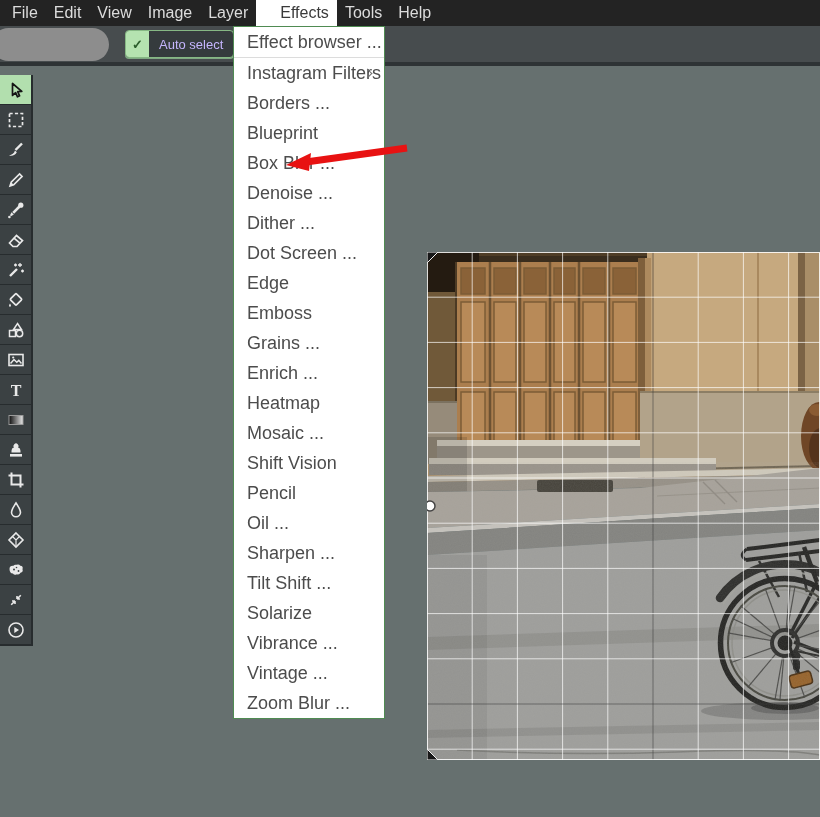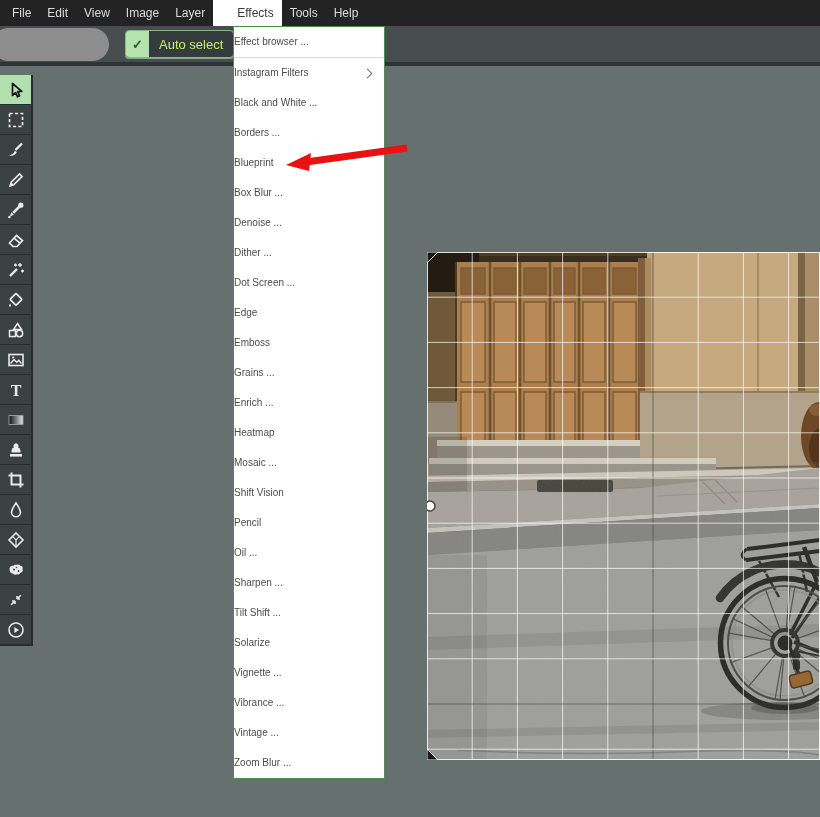--- a/index.html
+++ b/index.html
@@ -4,42 +4,42 @@
 <style>
   html,body{margin:0;padding:0;}
   body{
     width:820px;height:817px;position:relative;overflow:hidden;
     background:#66706f;font-family:"Liberation Sans",sans-serif;
     -webkit-font-smoothing:antialiased;
   }
   
   .menubar{position:absolute;top:0;left:0;right:0;height:26px;background:#232323;
     display:flex;align-items:stretch;padding-left:4px;z-index:30;}
-  .mitem{color:#dcdcdc;font-size:12px;line-height:26px;padding:0 8px;cursor:default;white-space:nowrap;}
+  .mitem{color:#dcdcdc;font-size:16px;line-height:26px;padding:0 8px;cursor:default;white-space:nowrap;}
   .mitem.active{background:#ffffff;color:#3a3a3a;padding-left:24px;}
   
   .optionsbar{position:absolute;top:26px;left:0;right:0;height:36px;background:#474c4e;
     border-bottom:4px solid #2e3335;z-index:10;}
   .pill{position:absolute;left:-8px;top:2px;width:117px;height:33px;border-radius:17px;background:#8d8d8d;}
   .autosel{position:absolute;left:125px;top:4px;height:26px;display:flex;align-items:stretch;
     background:#353b3d;border:1px solid #86b884;border-radius:4px;overflow:hidden;
     box-shadow:0 1px 0 rgba(160,220,160,.65);}
   .autosel .box{width:23px;background:#b5e3b0;color:#2c5e2c;font-size:13px;font-weight:bold;
     display:flex;align-items:center;justify-content:center;}
-  .autosel .lbl{color:#bef264;font-size:13px;padding:0 10px;display:flex;align-items:center;border-radius:10px;}
+  .autosel .lbl{color:#c4b5fd;font-size:13px;padding:0 10px;display:flex;align-items:center;border-radius:10px;}
   
   .toolbar{position:absolute;left:0;top:75px;width:33px;background:#272c2e;z-index:5;padding-bottom:1px;}
   .tool{width:31px;height:29px;margin:0 1px 1px 0;background:#3b4143;
     display:flex;align-items:center;justify-content:center;}
   .tool.selected{background:#b2dfae;}
   .tool svg{display:block;}
   
   .dropdown{position:absolute;left:233px;top:26px;width:150px;background:#ffffff;
     border:1px solid #4f8b52;z-index:40;}
-  .menu-item{height:30px;line-height:30px;padding-left:0;font-size:10px;color:#4c4c4c;
+  .menu-item{height:30px;line-height:30px;padding-left:13px;font-size:18px;color:#4c4c4c;
     position:relative;cursor:default;white-space:nowrap;}
   .menu-item .chev{position:absolute;right:13px;top:11.5px;width:6px;height:6px;
     border-top:1.5px solid #6e6e6e;border-right:1.5px solid #6e6e6e;transform:rotate(45deg);}
   .separator{height:1px;background:#dcdcdc;}
   
   .photo{position:absolute;left:427px;top:252px;width:393px;height:508px;z-index:1;}
   .photo svg{position:absolute;inset:0;}
   
   .arrow-overlay{position:absolute;left:278px;top:136px;width:140px;height:42px;z-index:50;pointer-events:none;}
 </style>
@@ -359,40 +359,38 @@
   <path d="M0,0 L11,0 L0,11 Z" fill="#181818" stroke="#f0f0f0" stroke-width="1"></path>
   <path d="M0,508 L11,508 L0,497 Z" fill="#181818" stroke="#f0f0f0" stroke-width="1"></path>
   <circle cx="3" cy="254" r="5" fill="#fdfdfd" stroke="#444444" stroke-width="1.5"></circle>
 </svg>
 </div>
 
 <div class="dropdown" id="dropdown">
     <div class="menu-item"><span>Effect browser ...</span></div>
     <div class="separator"></div>
     <div class="menu-item"><span>Instagram Filters</span><span class="chev"></span></div>
-    <div class="menu-item"><span>Black and White ...</span></div>
     <div class="menu-item"><span>Borders ...</span></div>
     <div class="menu-item"><span>Blueprint</span></div>
     <div class="menu-item"><span>Box Blur ...</span></div>
     <div class="menu-item"><span>Denoise ...</span></div>
     <div class="menu-item"><span>Dither ...</span></div>
     <div class="menu-item"><span>Dot Screen ...</span></div>
     <div class="menu-item"><span>Edge</span></div>
     <div class="menu-item"><span>Emboss</span></div>
     <div class="menu-item"><span>Grains ...</span></div>
     <div class="menu-item"><span>Enrich ...</span></div>
     <div class="menu-item"><span>Heatmap</span></div>
     <div class="menu-item"><span>Mosaic ...</span></div>
     <div class="menu-item"><span>Shift Vision</span></div>
     <div class="menu-item"><span>Pencil</span></div>
     <div class="menu-item"><span>Oil ...</span></div>
     <div class="menu-item"><span>Sharpen ...</span></div>
     <div class="menu-item"><span>Tilt Shift ...</span></div>
     <div class="menu-item"><span>Solarize</span></div>
-    <div class="menu-item"><span>Vignette ...</span></div>
     <div class="menu-item"><span>Vibrance ...</span></div>
     <div class="menu-item"><span>Vintage ...</span></div>
     <div class="menu-item"><span>Zoom Blur ...</span></div>
   </div>
 
 <svg class="arrow-overlay" viewBox="0 0 140 42">
   <line x1="129" y1="12" x2="28" y2="26" stroke="#e81212" stroke-width="7"></line>
   <polygon points="8,29 33,17 31,35" fill="#e81212"></polygon>
 </svg>
 

